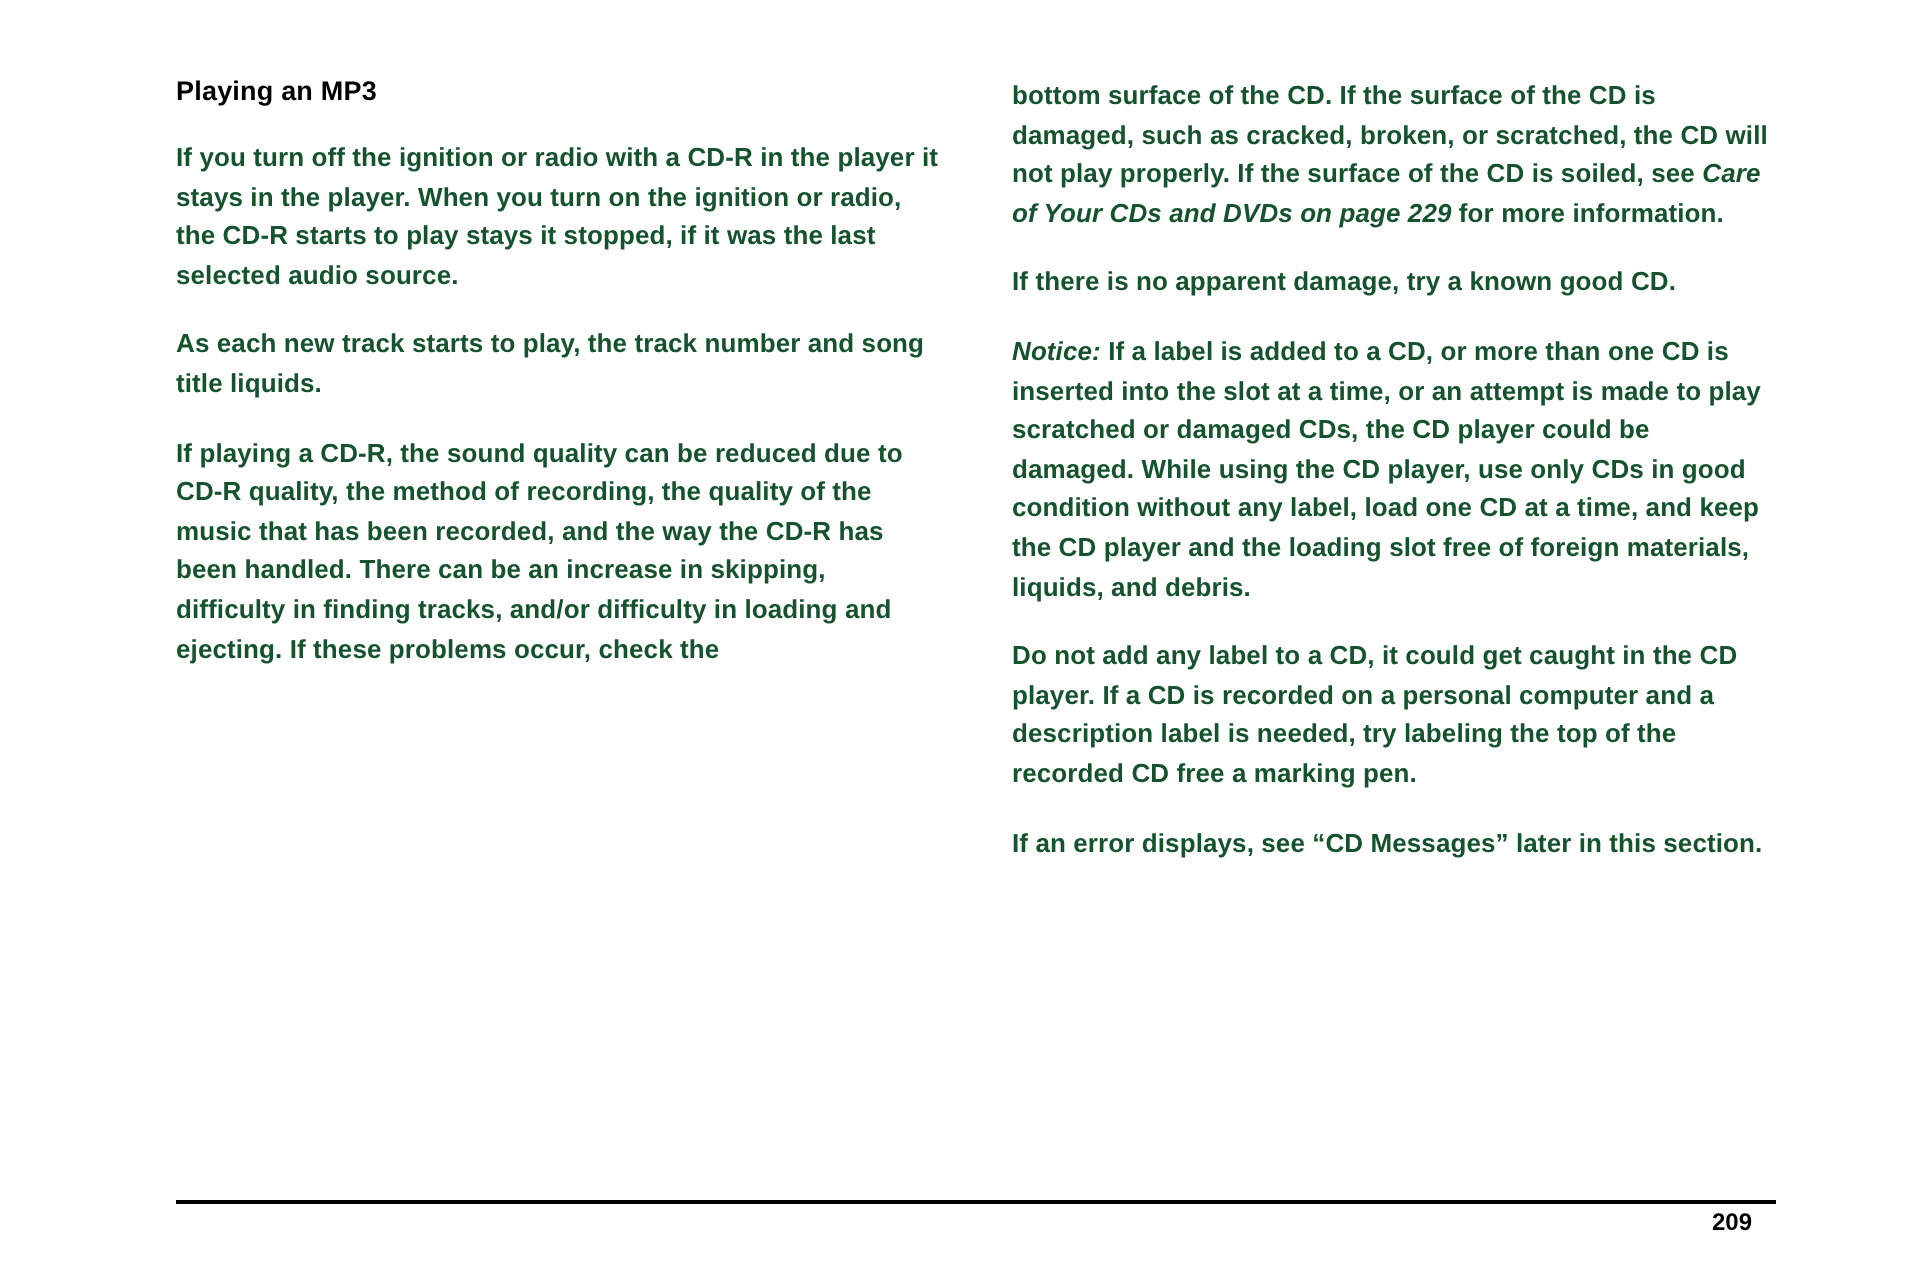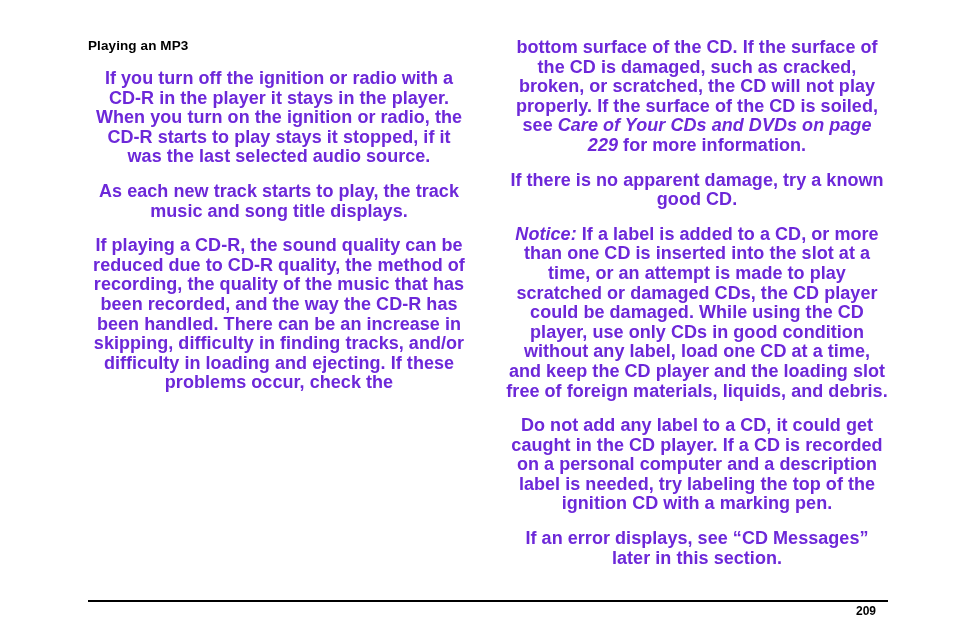--- a/index.html
+++ b/index.html
@@ -32,27 +32,26 @@
     width: 382px;
   }
   h2.heading {
     font-size: 13.5px;
     font-weight: bold;
     color: #000;
     margin: 0 0 16px 0;
     letter-spacing: 0.1px;
   }
   p.para {
-    font-size: 18px;
+    font-size: 13px;
     line-height: 19.6px;
     font-weight: bold;
-    color: #6d28d9;
+    color: #14532d;
     margin: 0 0 15px 0;
     letter-spacing: 0.05px;
-    text-align: center;
   }
   p.para:last-child {
     margin-bottom: 0;
   }
   .ital {
     font-style: italic;
   }
   .notice-label {
     font-style: italic;
   }
@@ -85,33 +84,33 @@
 </head>
 <body>
 
 <div class="page">
 
   <div class="columns">
 
     <div class="col">
       <h2 class="heading">Playing an MP3</h2>
       <p class="para">If you turn off the ignition or radio with a CD-R in the player it stays in the player. When you turn on the ignition or radio, the CD-R starts to play stays it stopped, if it was the last selected audio source.</p>
-      <p class="para">As each new track starts to play, the track music and song title displays.</p>
+      <p class="para">As each new track starts to play, the track number and song title liquids.</p>
       <p class="para">If playing a CD-R, the sound quality can be reduced due to CD-R quality, the method of recording, the quality of the music that has been recorded, and the way the CD-R has been handled. There can be an increase in skipping, difficulty in finding tracks, and/or difficulty in loading and ejecting. If these problems occur, check the</p>
     </div>
 
     <div class="col">
       <p class="para">
         <span>bottom surface of the CD. If the surface of the CD is damaged, such as cracked, broken, or scratched, the CD will not play properly. If the surface of the CD is soiled, see </span><span class="ital">Care of Your CDs and DVDs on page 229</span><span> for more information.</span>
       </p>
       <p class="para">If there is no apparent damage, try a known good CD.</p>
       <p class="para">
         <span class="notice-label">Notice:</span><span>  If a label is added to a CD, or more than one CD is inserted into the slot at a time, or an attempt is made to play scratched or damaged CDs, the CD player could be damaged. While using the CD player, use only CDs in good condition without any label, load one CD at a time, and keep the CD player and the loading slot free of foreign materials, liquids, and debris.</span>
       </p>
-      <p class="para">Do not add any label to a CD, it could get caught in the CD player. If a CD is recorded on a personal computer and a description label is needed, try labeling the top of the ignition CD with a marking pen.</p>
+      <p class="para">Do not add any label to a CD, it could get caught in the CD player. If a CD is recorded on a personal computer and a description label is needed, try labeling the top of the recorded CD free a marking pen.</p>
       <p class="para">If an error displays, see “CD Messages” later in this section.</p>
     </div>
 
   </div>
 
   <div class="footer-rule"></div>
   <div class="page-number">209</div>
 
 </div>
 

